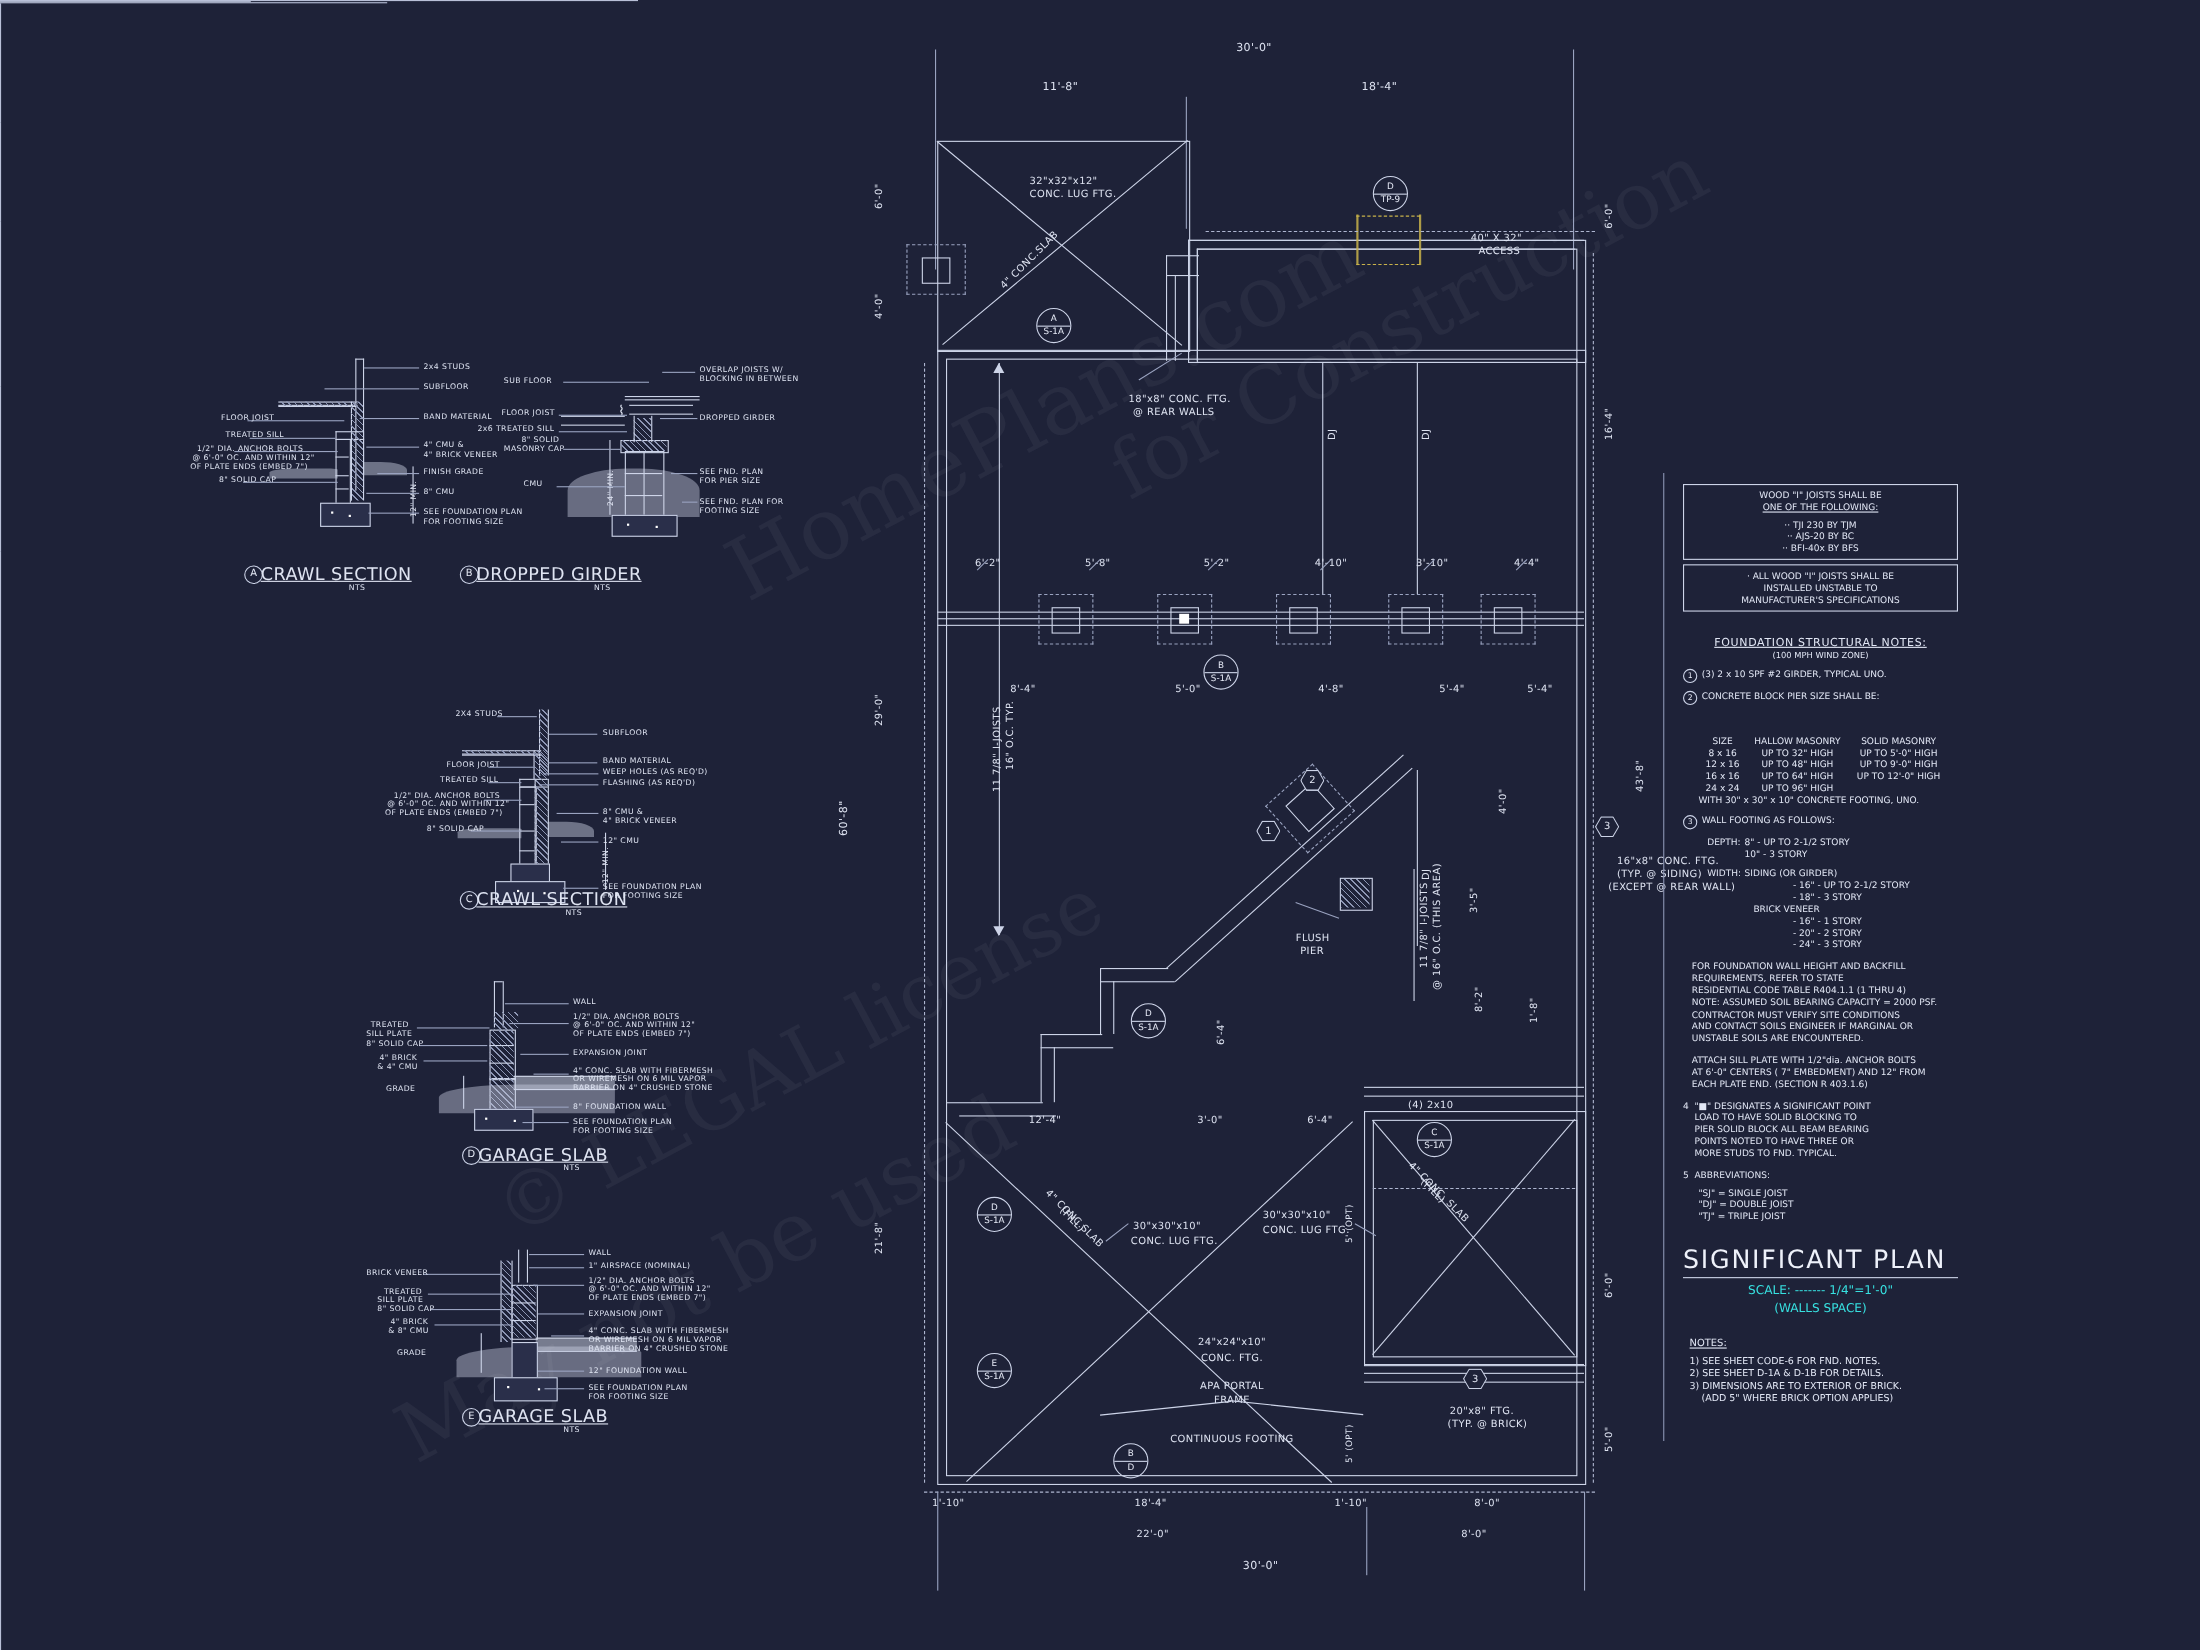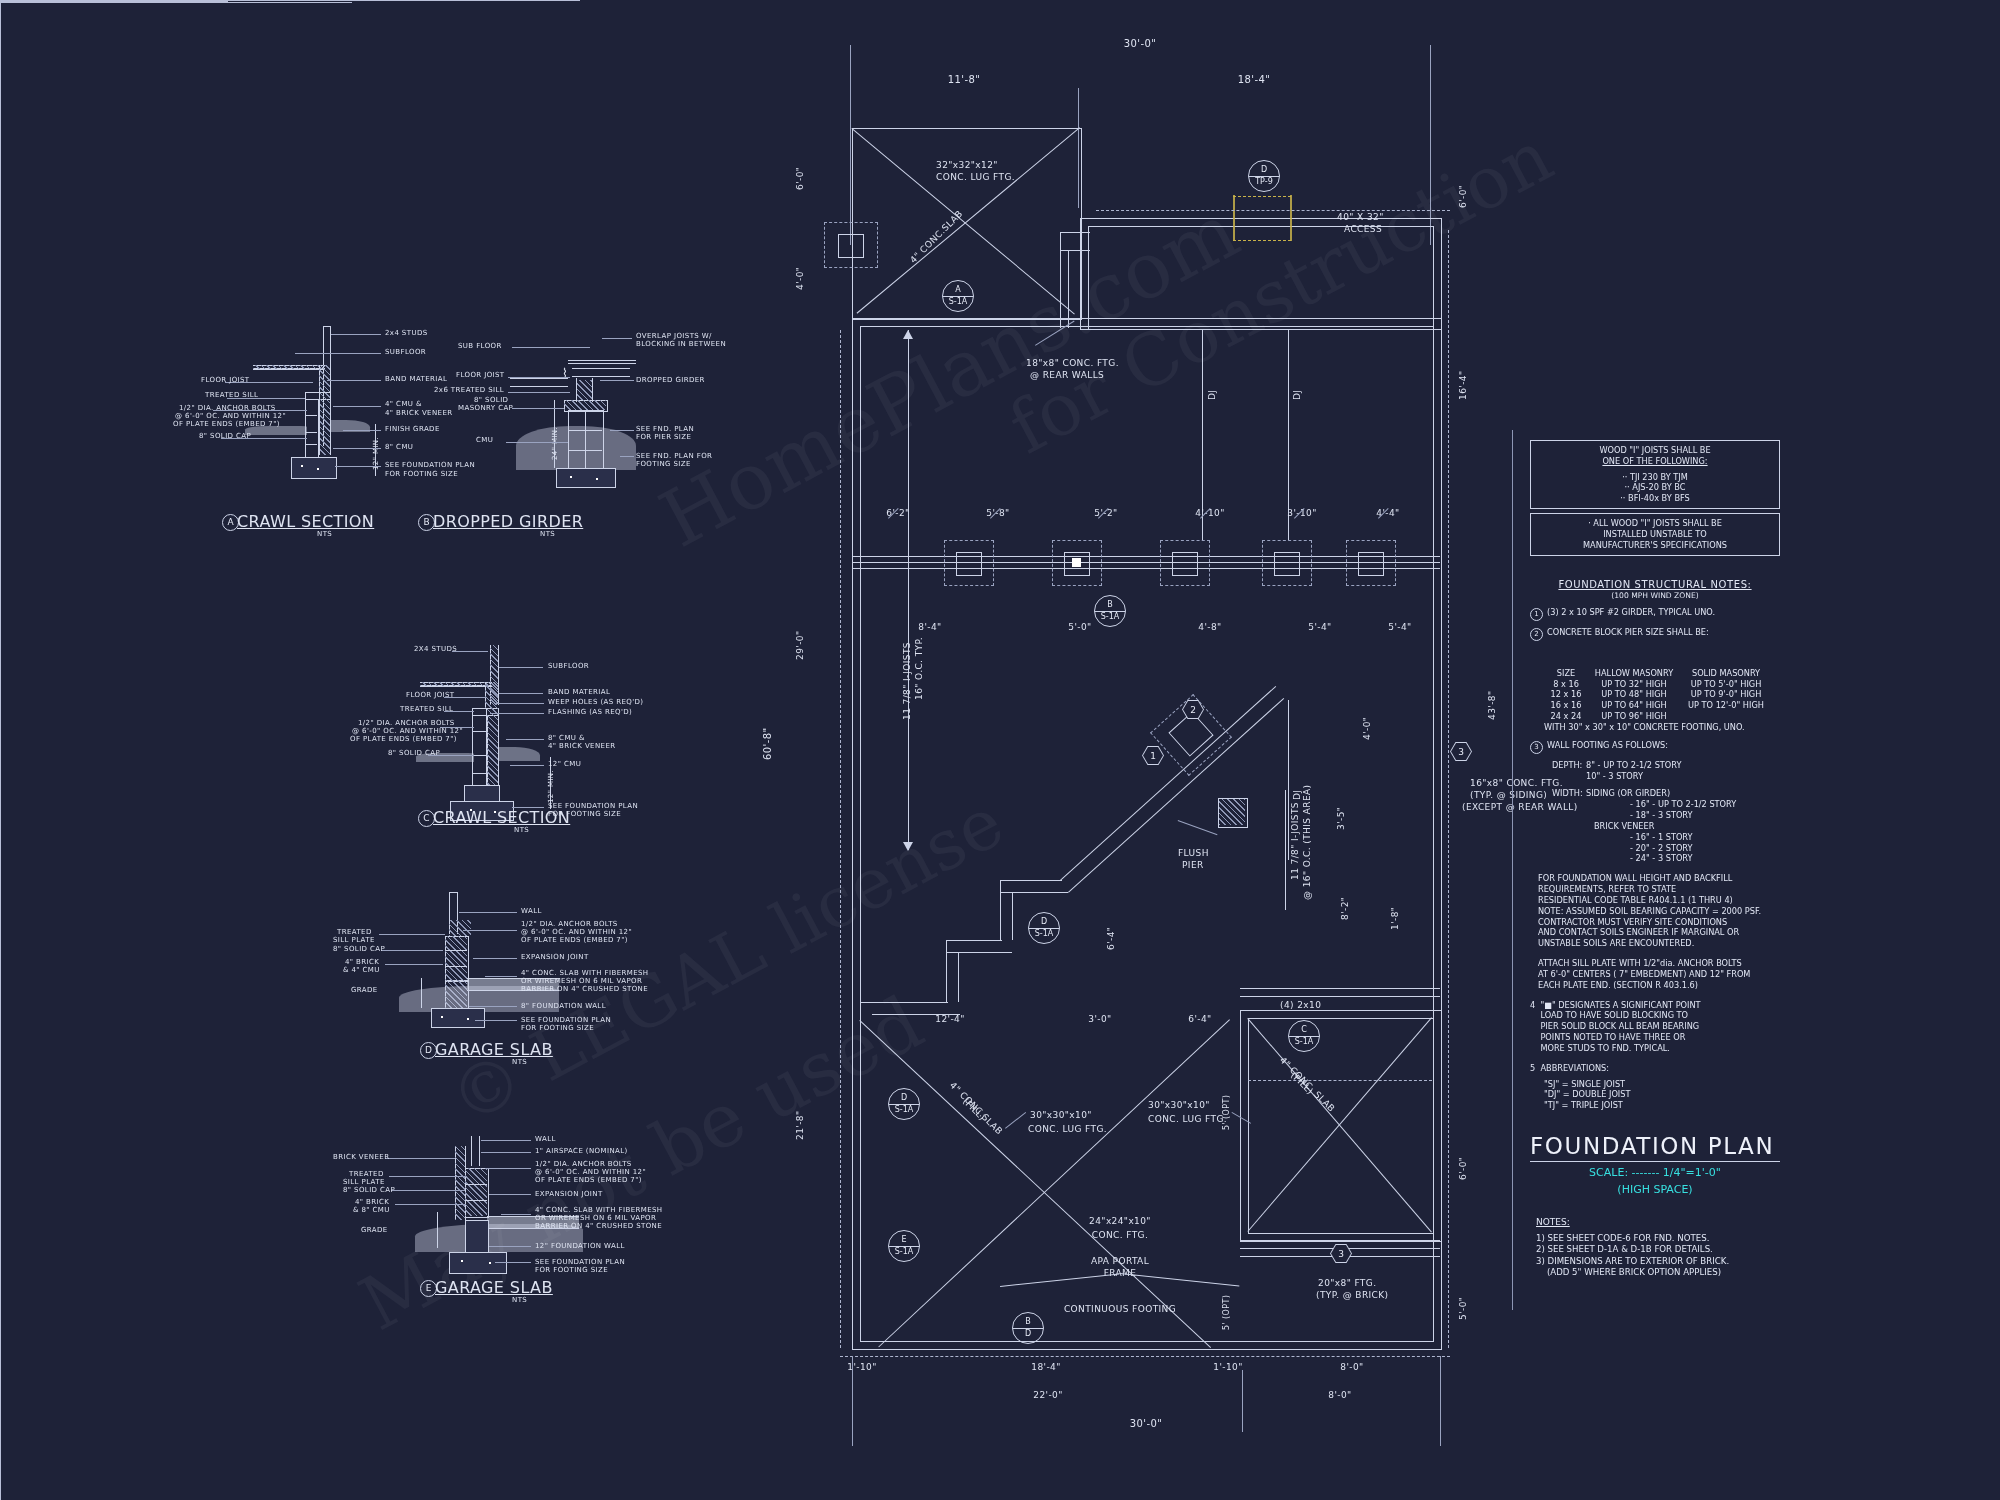--- a/index.html
+++ b/index.html
@@ -793,24 +793,24 @@
       <div style="height:9px"></div>
       <div class="nrow">5  ABBREVIATIONS:</div>
       <div style="height:5px"></div>
       <div class="nrow" style="margin-left:14px;">"SJ" = SINGLE JOIST</div>
       <div class="nrow" style="margin-left:14px;">"DJ" = DOUBLE JOIST</div>
       <div class="nrow" style="margin-left:14px;">"TJ" = TRIPLE JOIST</div>
     </div>
 
 
     <div style="margin-top:22px;">
-      <div class="title-fp">FOUNDATION PLAN</div>
+      <div class="title-fp">SIGNIFICANT PLAN</div>
       <div class="rule" style="margin:2px 0 4px 0;"></div>
       <div class="nrow ncenter cyan" style="font-size:11px;">SCALE: ------- 1/4"=1'-0"</div>
-      <div class="nrow ncenter cyan" style="font-size:11px;margin-top:2px;">(HIGH SPACE)</div>
+      <div class="nrow ncenter cyan" style="font-size:11px;margin-top:2px;">(WALLS SPACE)</div>
       <div style="height:20px"></div>
       <div class="nrow u" style="font-size:9px;margin-left:6px;">NOTES:</div>
       <div style="height:4px"></div>
       <div class="nrow" style="font-size:8.6px;margin-left:6px;">1) SEE SHEET CODE-6 FOR FND. NOTES.</div>
       <div class="nrow" style="font-size:8.6px;margin-left:6px;">2) SEE SHEET D-1A &amp; D-1B FOR DETAILS.</div>
       <div class="nrow" style="font-size:8.6px;margin-left:6px;">3) DIMENSIONS ARE TO EXTERIOR OF BRICK.</div>
       <div class="nrow" style="font-size:8.6px;margin-left:6px;">    (ADD 5" WHERE BRICK OPTION APPLIES)</div>
     </div>
   </div>
 

